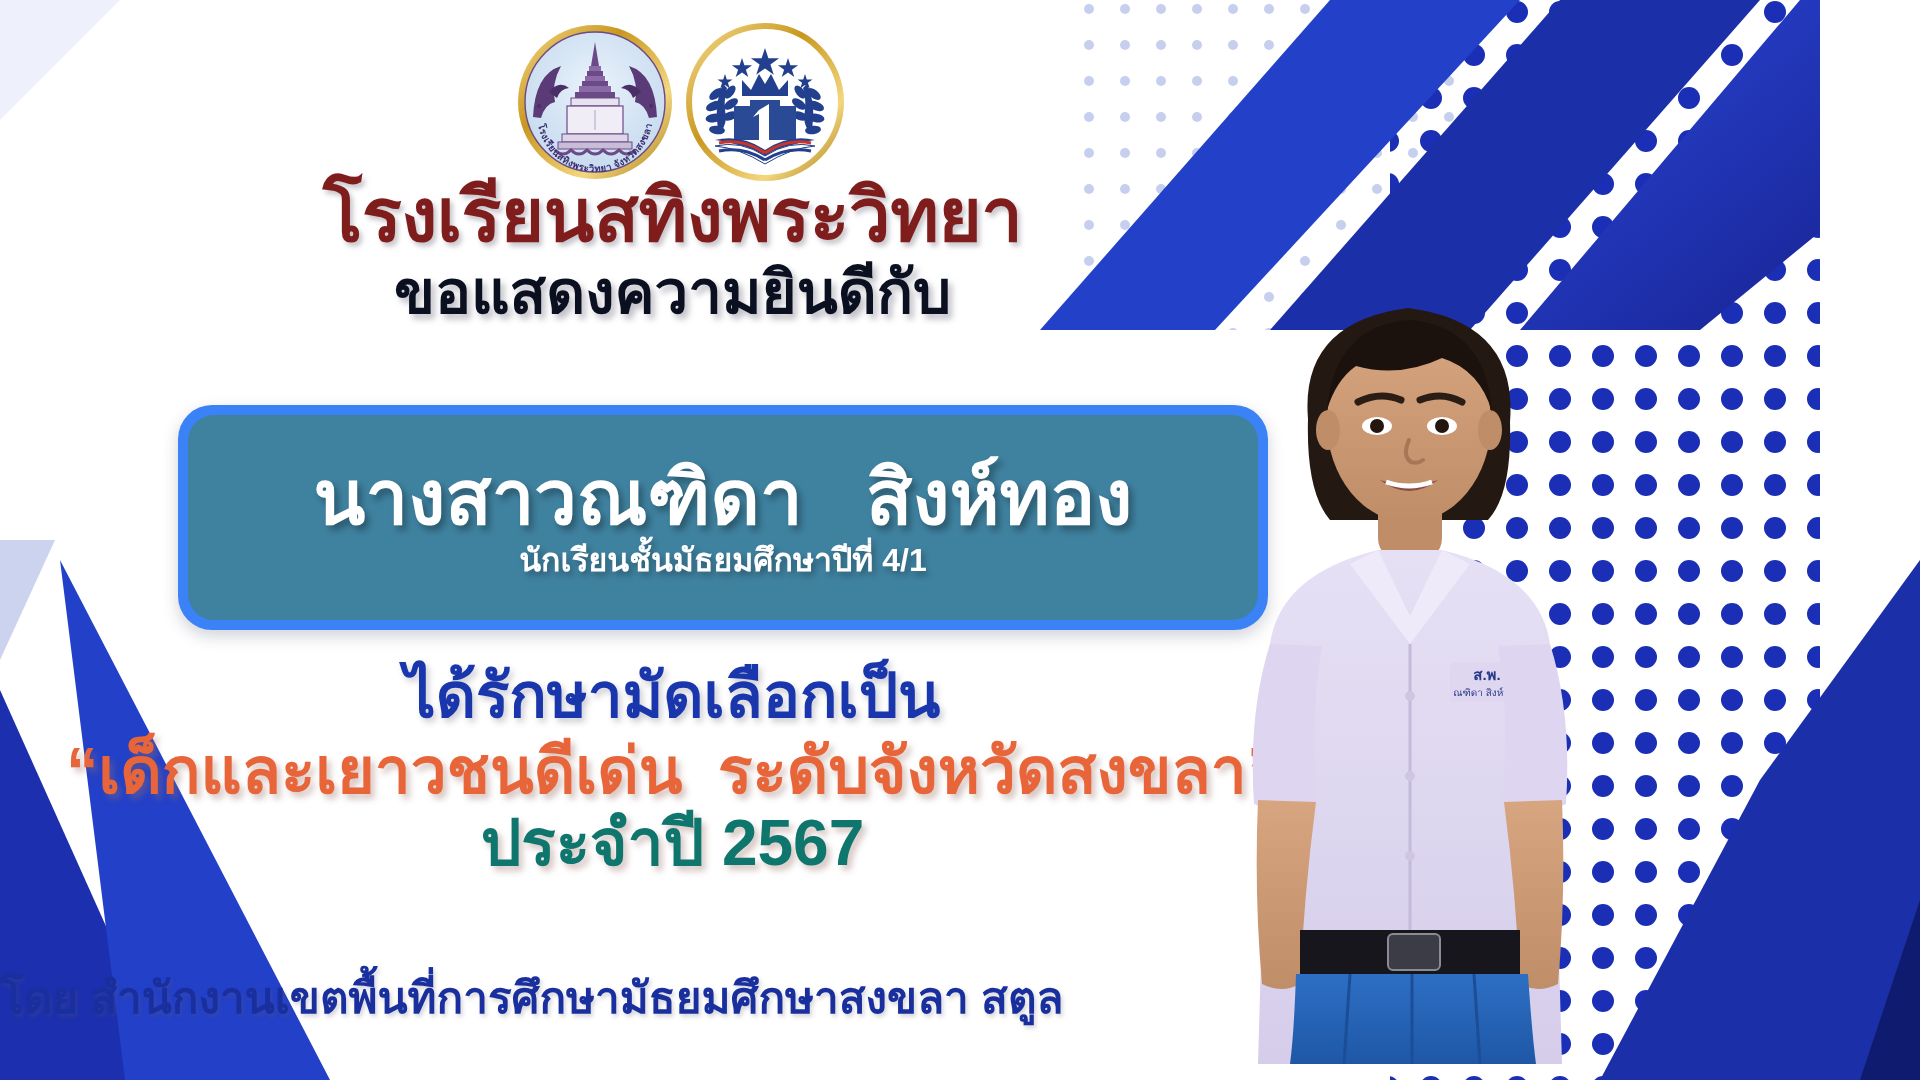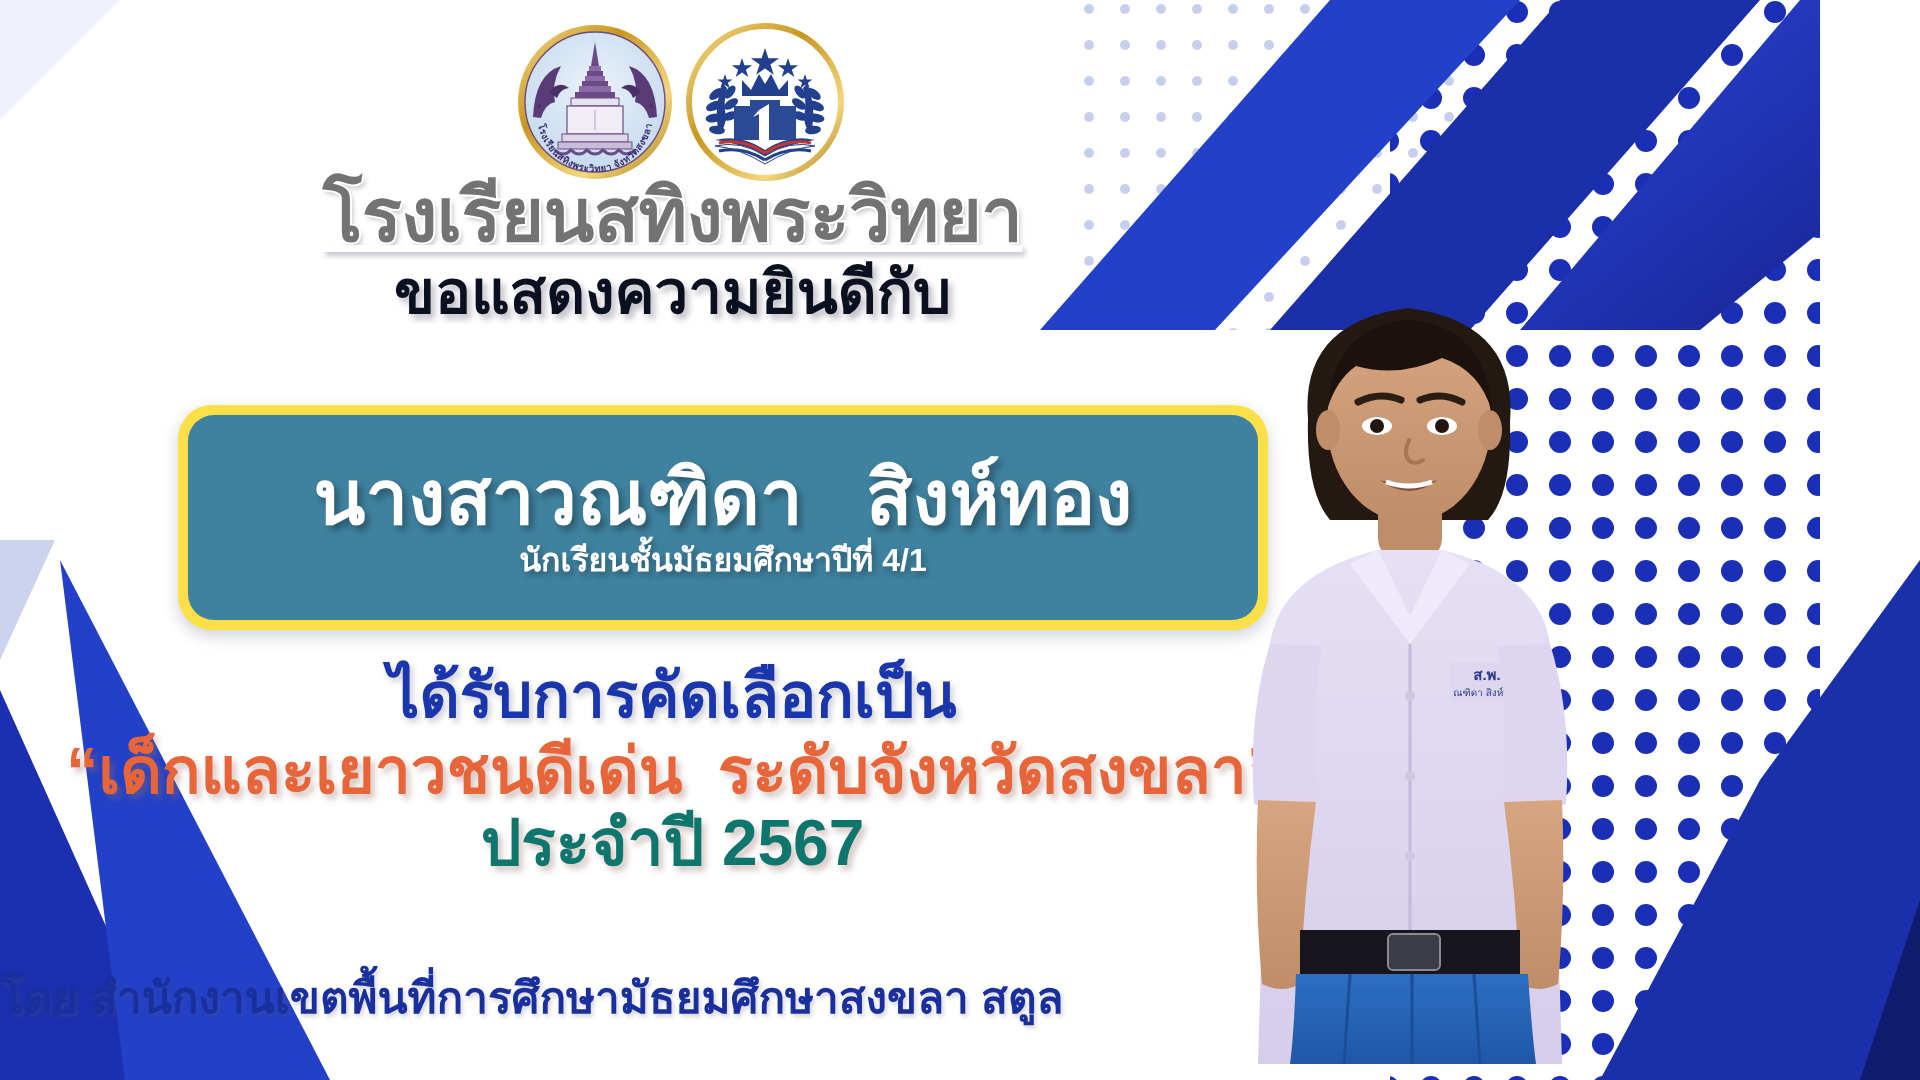--- a/index.html
+++ b/index.html
@@ -44,47 +44,46 @@
   .headline {
     position: absolute;
     left: 0;
     top: 178px;
     width: 1345px;
     text-align: center;
   }
   .line-school {
     font-size: 74px;
     font-weight: bold;
-    color: #737373;
+    color: #7f1d1d;
     letter-spacing: -0.5px;
     line-height: 1.02;
     -webkit-text-stroke: 4px #ffffff;
     paint-order: stroke fill;
     text-shadow: 3px 4px 5px rgba(90,90,110,0.35);
-    text-decoration: underline;
   }
   .line-congrats {
     font-size: 60px;
     font-weight: bold;
     color: #0b1020;
     line-height: 1.05;
     margin-top: 8px;
     -webkit-text-stroke: 3px #ffffff;
     paint-order: stroke fill;
     text-shadow: 4px 5px 6px rgba(90,90,110,0.40);
   }
 
   
   .name-card-wrap {
     position: absolute;
     left: 178px;
     top: 405px;
     width: 1090px;
     height: 225px;
-    background: #fde047;
+    background: #3b82f6;
     border-radius: 34px;
     box-shadow: 0 6px 16px rgba(40,50,80,0.22);
     padding: 10px;
     box-sizing: border-box;
   }
   .name-card {
     width: 100%;
     height: 100%;
     background: #3f82a0;
     border-radius: 26px;
@@ -331,21 +330,21 @@
   </div>
 
   <div class="name-card-wrap">
     <div class="name-card">
       <div class="name-main">นางสาวณฑิดา   สิงห์ทอง</div>
       <div class="name-sub">นักเรียนชั้นมัธยมศึกษาปีที่ 4/1</div>
     </div>
   </div>
 
   <div class="award">
-    <div class="award-lead">ได้รับการคัดเลือกเป็น</div>
+    <div class="award-lead">ได้รักษามัดเลือกเป็น</div>
     <div class="award-title">“เด็กและเยาวชนดีเด่น  ระดับจังหวัดสงขลา”</div>
     <div class="award-year">ประจำปี 2567</div>
   </div>
 
   <div class="footer">โดย  สำนักงานเขตพื้นที่การศึกษามัธยมศึกษาสงขลา  สตูล</div>
 
   <div class="photo">
     <svg width="520" height="820" viewBox="0 0 520 820" xmlns="http://www.w3.org/2000/svg">
       <defs>
         <linearGradient id="shirt" x1="0" y1="0" x2="0" y2="1">

